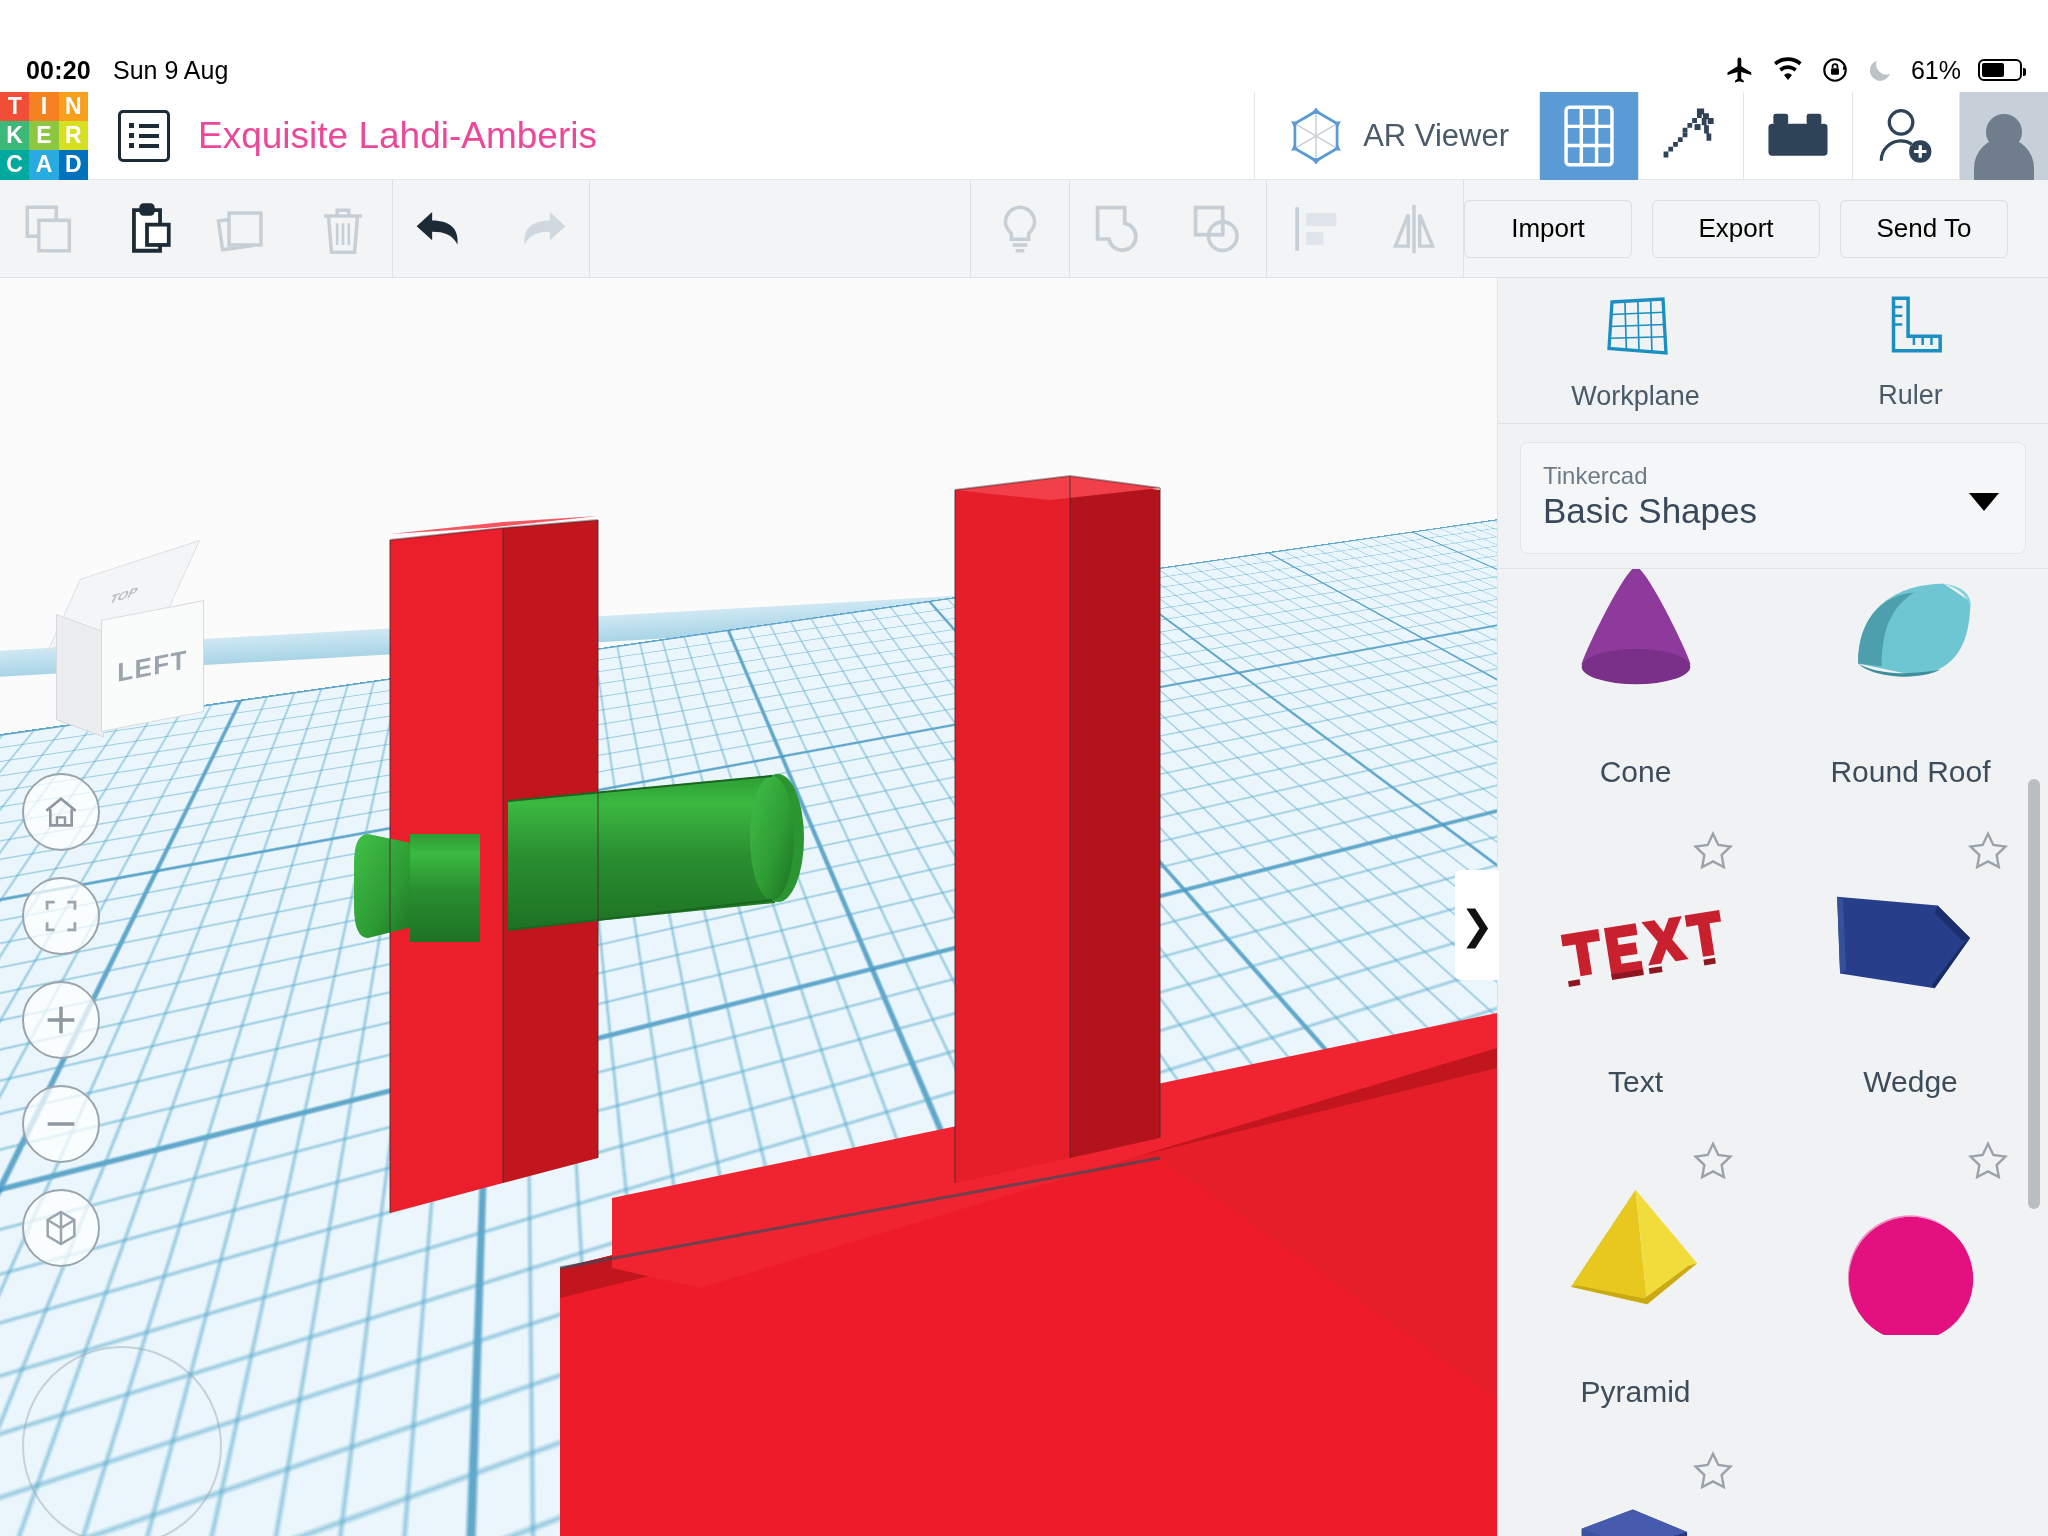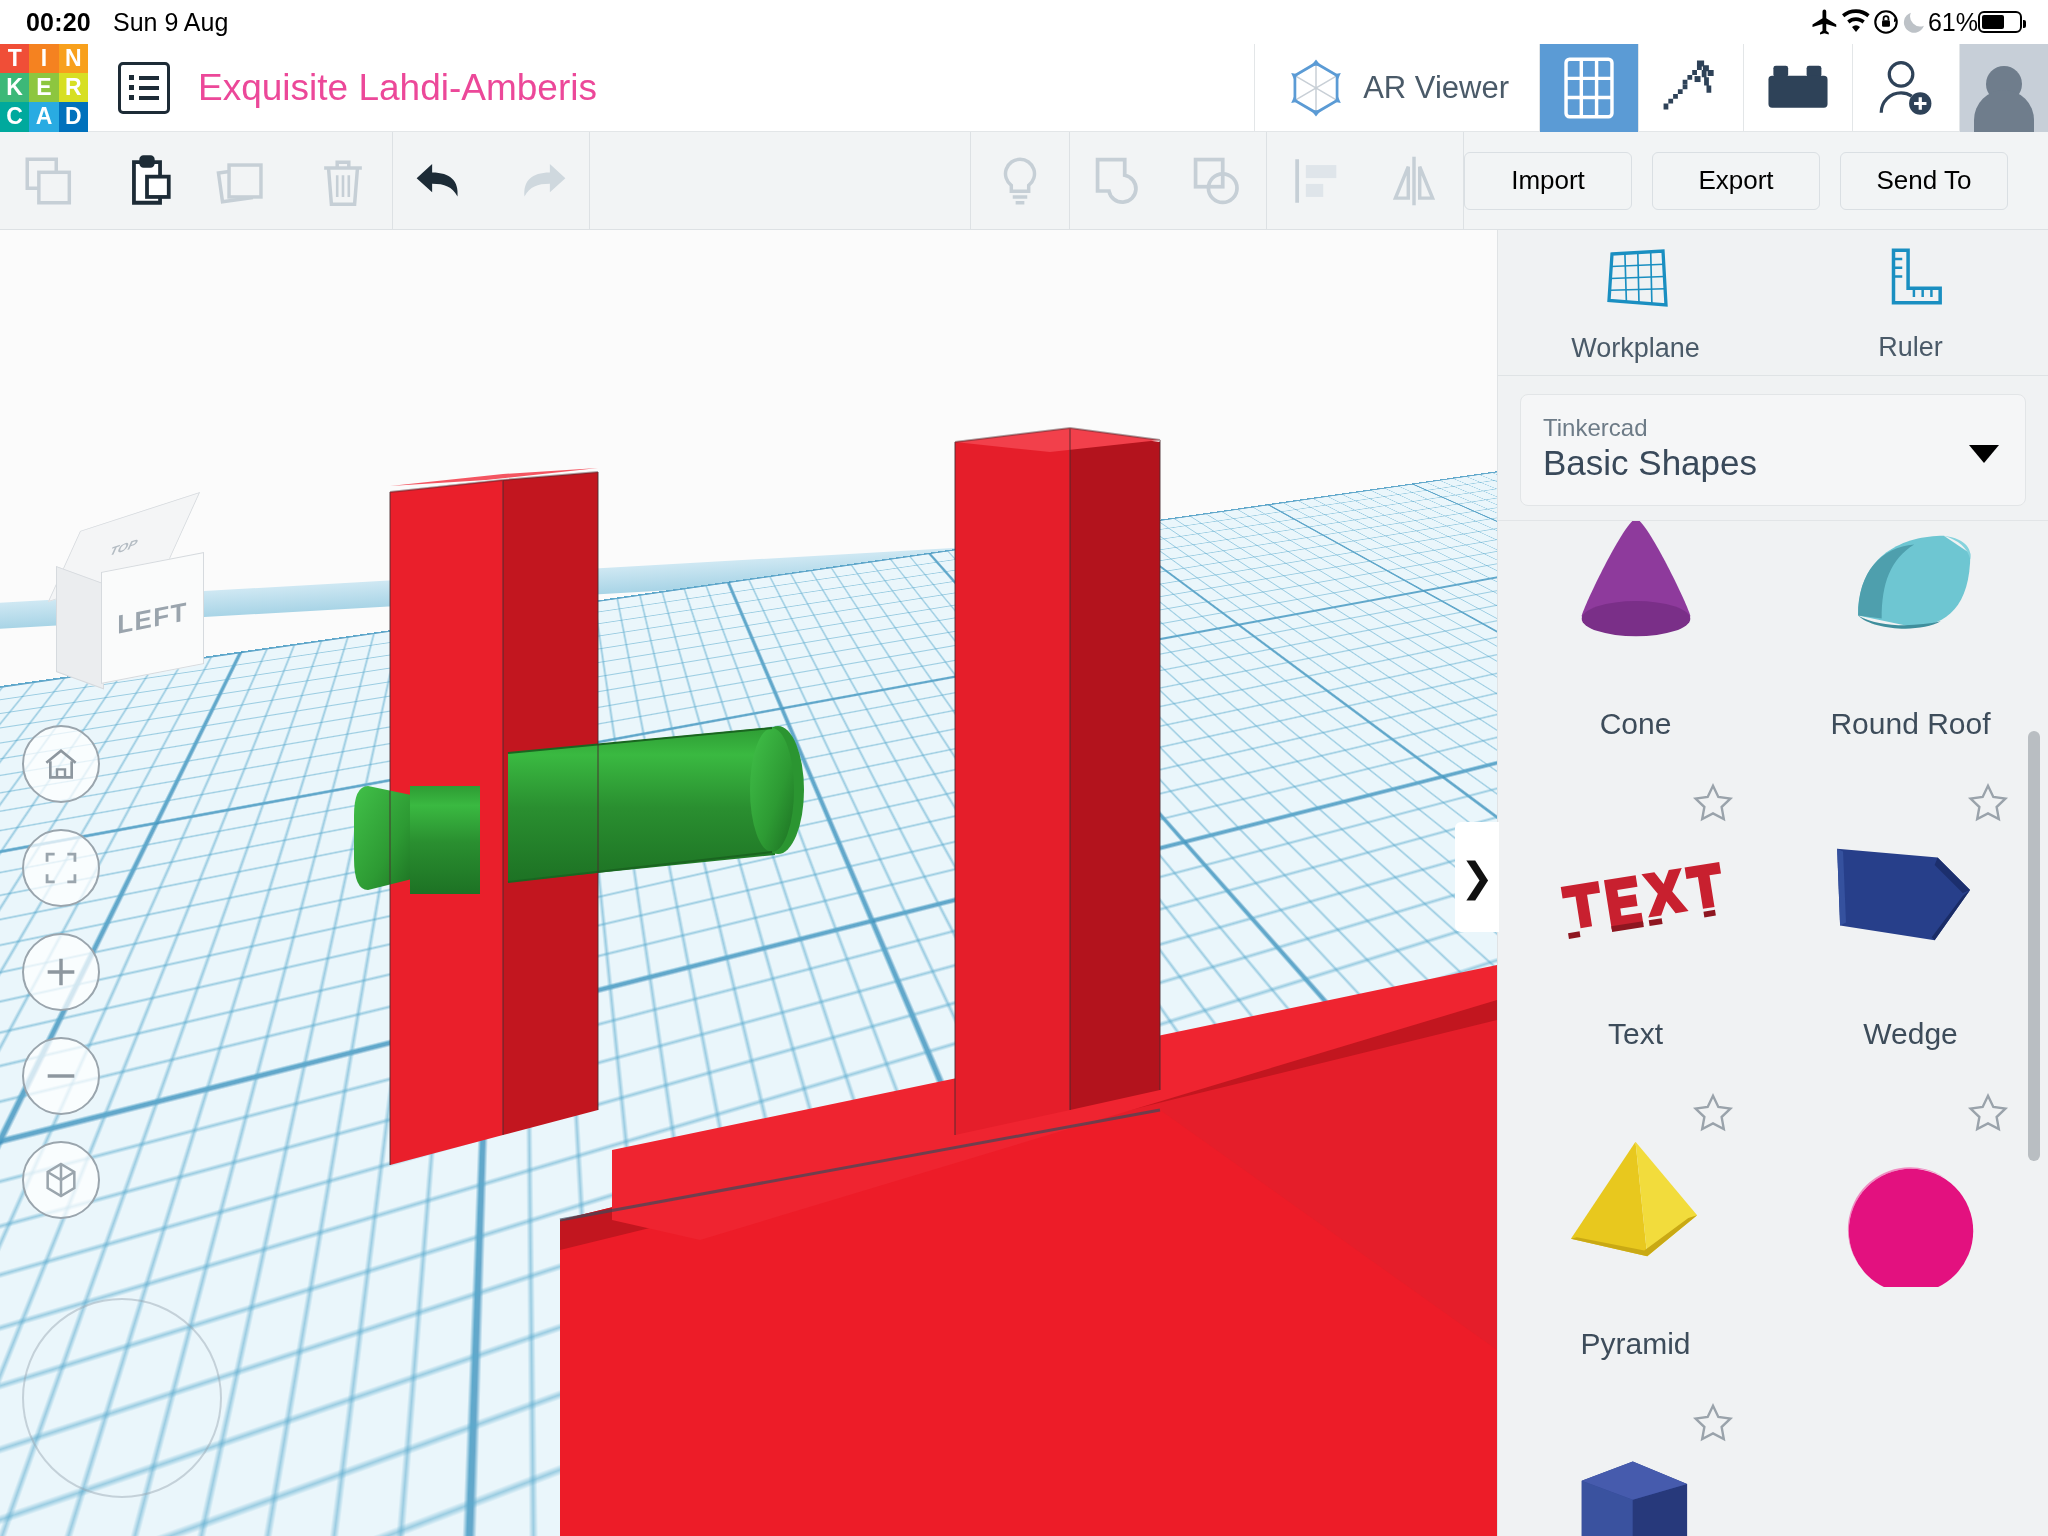--- a/index.html
+++ b/index.html
@@ -1,32 +1,32 @@
 <!DOCTYPE html>
 <html><head>
 <meta charset="utf-8">
 <style>
   * { box-sizing: border-box; margin: 0; padding: 0; }
   html, body {
     width: 2048px; height: 1536px;
     font-family: "Liberation Sans", sans-serif;
     background: #ffffff; overflow: hidden;
   }
-  #app { position: relative; width: 2048px; height: 1276px; }
+  #app { position: relative; width: 2048px; height: 1276px; margin-top: 48px; }
 
   
   .statusbar {
     position: absolute; top: 0; left: 0; width: 2048px; height: 44px;
     background: #ffffff; display: flex; align-items: center;
     padding: 0 26px; z-index: 60;
   }
   .sb-left { display: flex; align-items: center; gap: 22px; }
   .sb-time { font-size: 25px; font-weight: 600; color: #000; letter-spacing: .2px; }
   .sb-date { font-size: 25px; font-weight: 500; color: #000; }
-  .sb-right { margin-left: auto; display: flex; align-items: center; }
+  .sb-right { margin-left: auto; display: flex; align-items: center; gap: 17px; }
   .sb-batt-txt { font-size: 25px; font-weight: 500; color: #000; }
   .batt-shell {
     width: 44px; height: 22px; border: 2.3px solid #000; border-radius: 6px;
     position: relative; display: flex; align-items: center; padding: 2px;
   }
   .batt-shell::after {
     content: ""; position: absolute; right: -6px; top: 7px;
     width: 3px; height: 8px; background: #000; border-radius: 0 2px 2px 0;
   }
   .batt-fill { height: 100%; background: #000; border-radius: 2px; }

